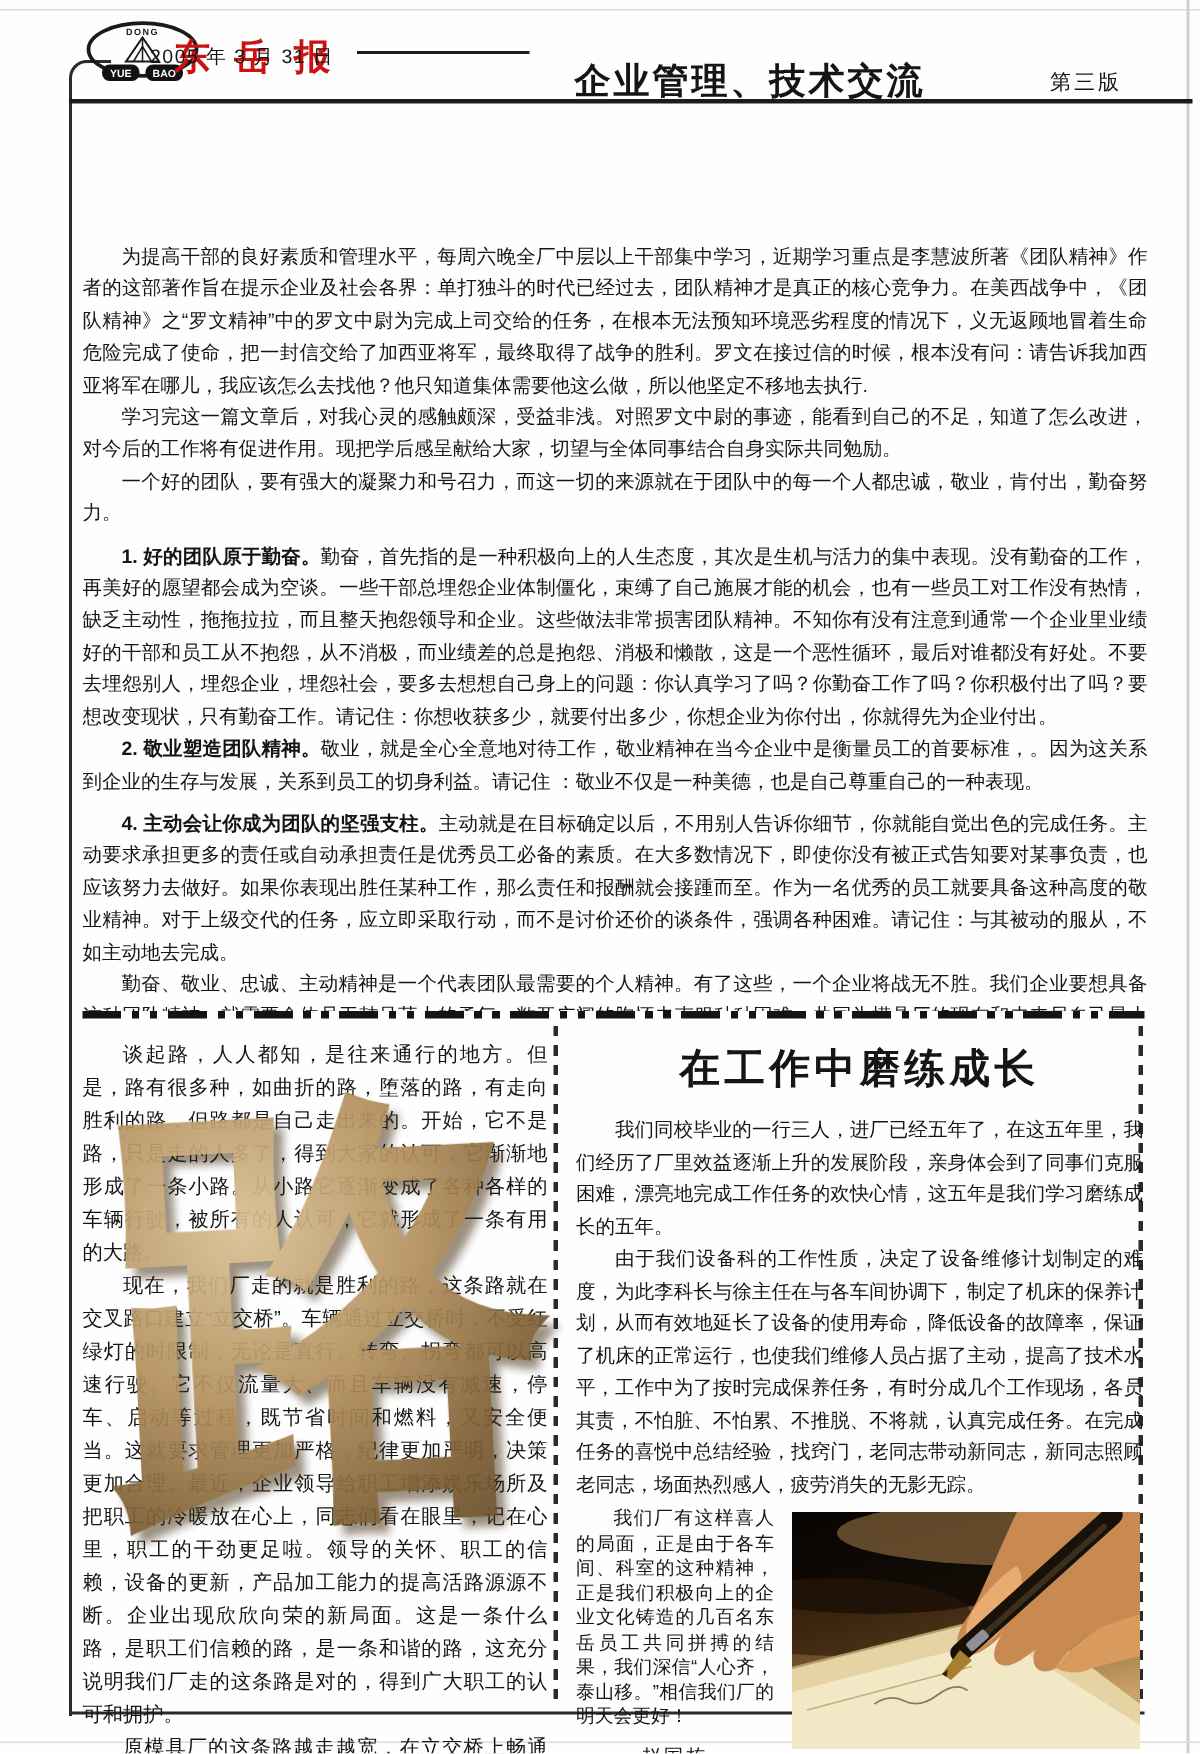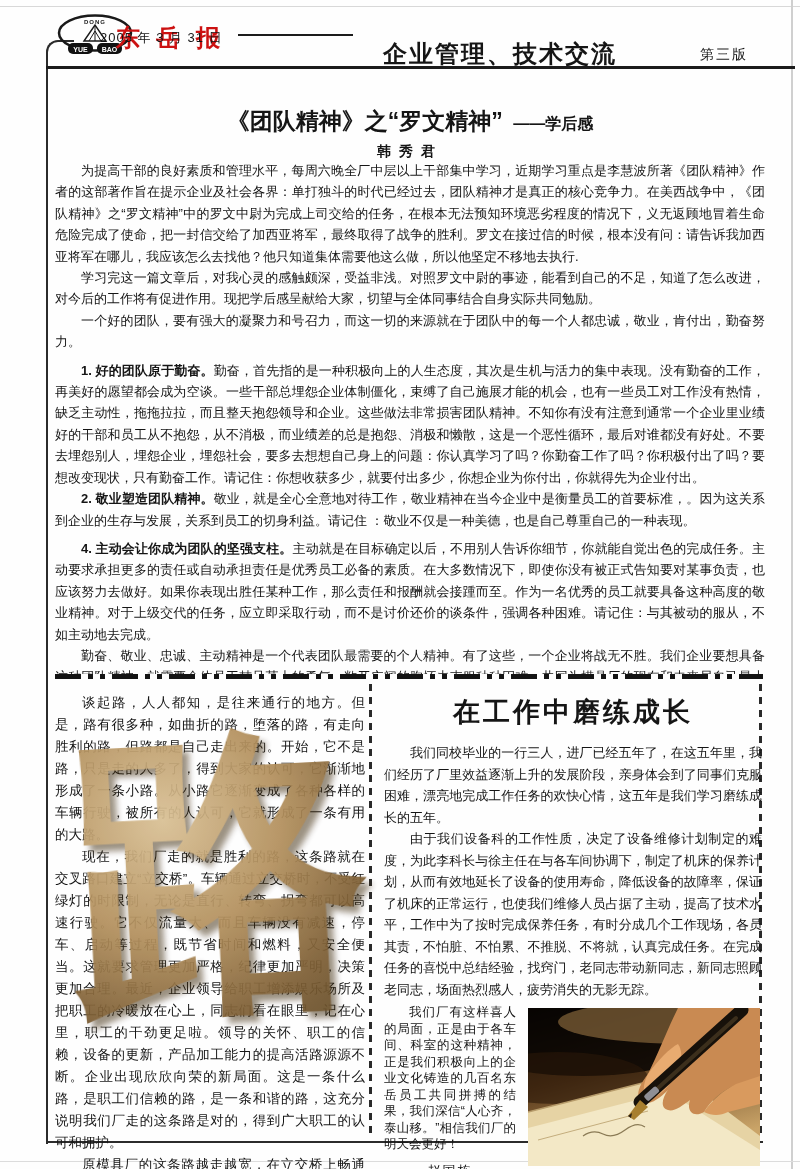--- a/index.html
+++ b/index.html
@@ -82,25 +82,20 @@
       <text x="24.5" y="37.5" font-size="7" text-anchor="middle" fill="#fff" font-weight="bold">YUE</text>
       <text x="53.5" y="37.5" font-size="7" text-anchor="middle" fill="#fff" font-weight="bold">BAO</text>
     </svg>
   </div>
   <div class="paper-name">东岳报</div>
   <div class="name-rule"></div>
   <div class="date">2005 年 3 月 31 日</div>
   <div class="section-title">企业管理、技术交流</div>
   <div class="edition">第三版</div>
 
-  <div class="lead-head">
-    <span class="lead-title">《团队精神》之“罗文精神”</span>
-    <span class="lead-subtitle">——学后感</span>
-    <div class="lead-author">韩秀君</div>
-  </div>
   <div class="lead-cols">
     <div class="lead-col">
         <p class="para"><span>为提高干部的良好素质和管理水平，每周六晚全厂中层以上干部集中学习，近期学习重点是李慧波所著《团队精神》作者的这部著作旨在提示企业及社会各界：单打独斗的时代已经过去，团队精神才是真正的核心竞争力。在美西战争中，《团队精神》之“罗文精神”中的罗文中尉为完成上司交给的任务，在根本无法预知环境恶劣程度的情况下，义无返顾地冒着生命危险完成了使命，把一封信交给了加西亚将军，最终取得了战争的胜利。罗文在接过信的时候，根本没有问：请告诉我加西亚将军在哪儿，我应该怎么去找他？他只知道集体需要他这么做，所以他坚定不移地去执行.</span></p>
         <p class="para"><span>学习完这一篇文章后，对我心灵的感触颇深，受益非浅。对照罗文中尉的事迹，能看到自己的不足，知道了怎么改进，对今后的工作将有促进作用。现把学后感呈献给大家，切望与全体同事结合自身实际共同勉励。</span></p>
         <p class="para"><span>一个好的团队，要有强大的凝聚力和号召力，而这一切的来源就在于团队中的每一个人都忠诚，敬业，肯付出，勤奋努力。</span></p>
       </div>
     <div class="lead-col">
         <p class="para"><b>1. 好的团队原于勤奋。</b><span>勤奋，首先指的是一种积极向上的人生态度，其次是生机与活力的集中表现。没有勤奋的工作，再美好的愿望都会成为空谈。一些干部总埋怨企业体制僵化，束缚了自己施展才能的机会，也有一些员工对工作没有热情，缺乏主动性，拖拖拉拉，而且整天抱怨领导和企业。这些做法非常损害团队精神。不知你有没有注意到通常一个企业里业绩好的干部和员工从不抱怨，从不消极，而业绩差的总是抱怨、消极和懒散，这是一个恶性循环，最后对谁都没有好处。不要去埋怨别人，埋怨企业，埋怨社会，要多去想想自己身上的问题：你认真学习了吗？你勤奋工作了吗？你积极付出了吗？要想改变现状，只有勤奋工作。请记住：你想收获多少，就要付出多少，你想企业为你付出，你就得先为企业付出。</span></p>
         <p class="para"><b>2. 敬业塑造团队精神。</b><span>敬业，就是全心全意地对待工作，敬业精神在当今企业中是衡量员工的首要标准，。因为这关系到企业的生存与发展，关系到员工的切身利益。请记住 ：敬业不仅是一种美德，也是自己尊重自己的一种表现。</span></p>
       </div>

